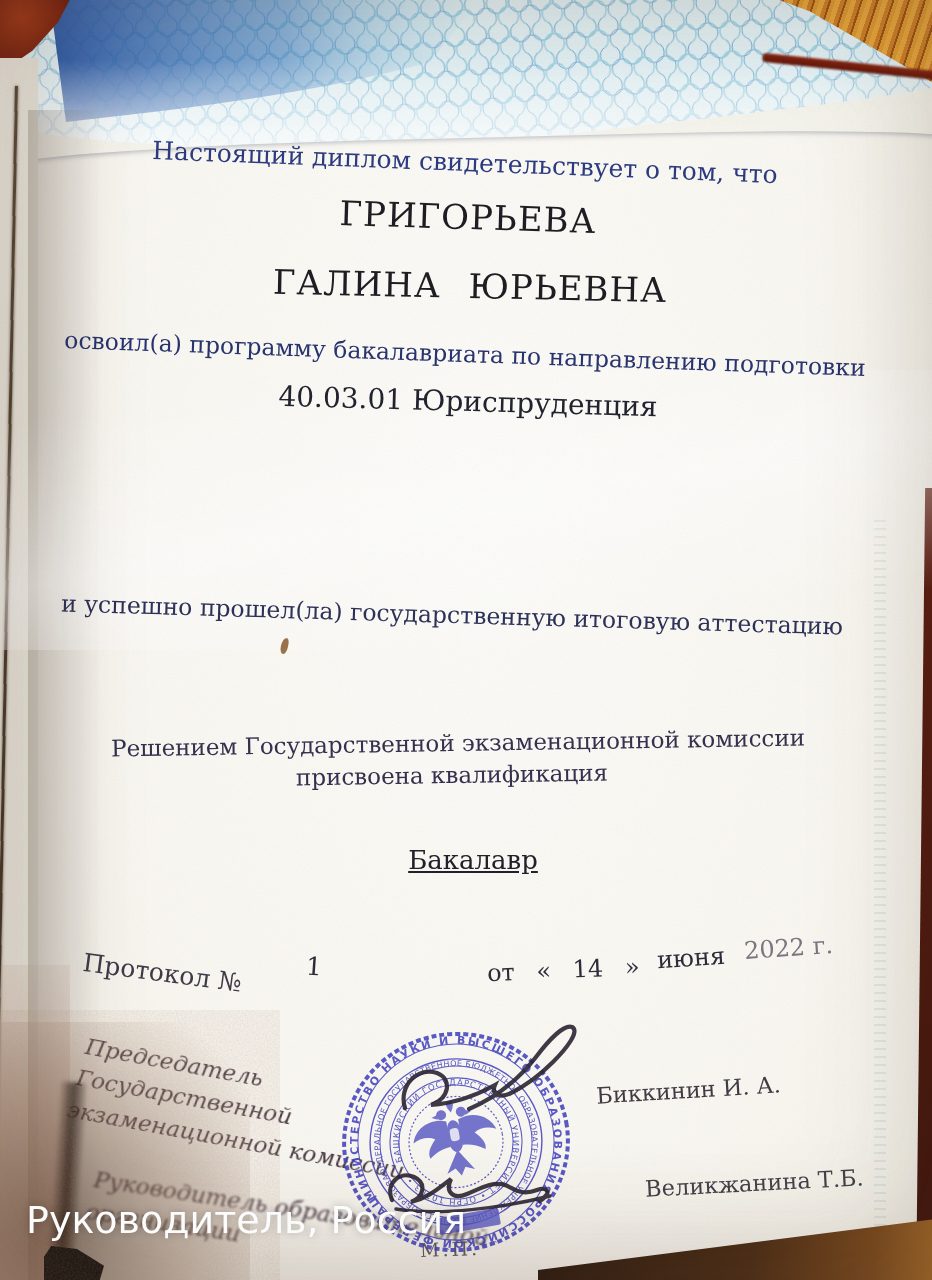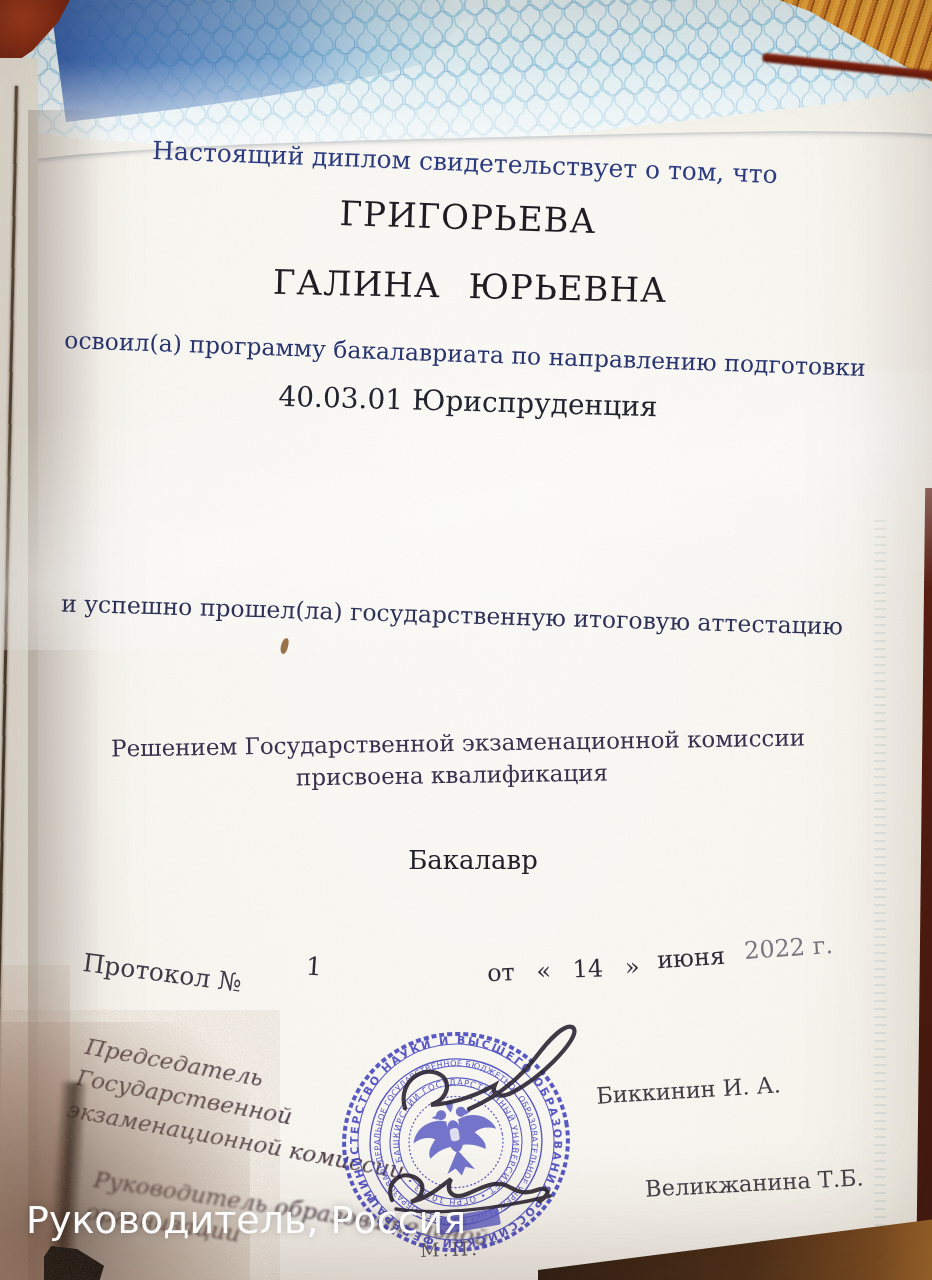--- a/index.html
+++ b/index.html
@@ -74,21 +74,21 @@
   .tl{position:absolute;white-space:nowrap;z-index:10;}
   .l-intro {left:465px;top:148px;font-size:25px;color:#2b3a80;transform:translateX(-50%) rotate(2.2deg);}
   .l-surname{left:468px;top:197px;font-size:34px;color:#1c1c22;letter-spacing:1px;transform:translateX(-50%) rotate(1.8deg);}
   .l-names{left:470px;top:266px;font-size:34px;color:#1c1c22;letter-spacing:1px;word-spacing:16px;transform:translateX(-50%) rotate(1.2deg);}
   .l-program{left:465px;top:340px;font-size:23.5px;color:#27336f;transform:translateX(-50%) rotate(2deg);}
   .l-code{left:468px;top:385px;font-size:28px;color:#20232e;transform:translateX(-50%) rotate(1.6deg);}
   .l-attest{left:452px;top:601px;font-size:23.5px;color:#2c3158;transform:translateX(-50%) rotate(1.7deg);}
   .speck{left:281px;top:638px;width:7px;height:16px;z-index:10;background:#8a5a2a;border-radius:60% 40% 50% 50%;transform:rotate(12deg);opacity:.85;}
   .l-comm1{left:458px;top:730px;font-size:23px;color:#34304e;transform:translateX(-50%) rotate(-0.9deg);}
   .l-comm2{left:452px;top:762px;font-size:23px;color:#34304e;transform:translateX(-50%) rotate(-0.9deg);}
-  .l-qual{left:473px;top:845px;font-size:26px;color:#20202a;transform:translateX(-50%);}
+  .l-qual{left:473px;top:845px;font-size:26px;color:#20202a;transform:translateX(-50%);text-decoration:underline;}
 
   .p-label{left:85px;top:948px;font-size:25px;color:#3e3a48;transform:rotate(7.5deg);transform-origin:0 0;}
   .p-num{left:306px;top:952px;font-size:25px;color:#2e2a38;transform:rotate(4deg);}
   .p-from{left:487px;top:956px;font-size:24px;color:#2e2a38;transform:rotate(-2.5deg);word-spacing:14px;}
   .p-month{left:657px;top:944px;font-size:24px;color:#2e2a38;transform:rotate(-4deg);}
   .p-year{left:744px;top:934px;font-size:24px;color:#7b7680;transform:rotate(-4deg);}
 
   .sig-label{font-style:italic;color:#4c3c46;filter:blur(.4px);transform-origin:0 0;}
   .c-l1{left:88px;top:1033px;font-size:23px;transform:rotate(10.5deg);}
   .c-l2{left:79px;top:1064px;font-size:23px;transform:rotate(10.5deg);}

